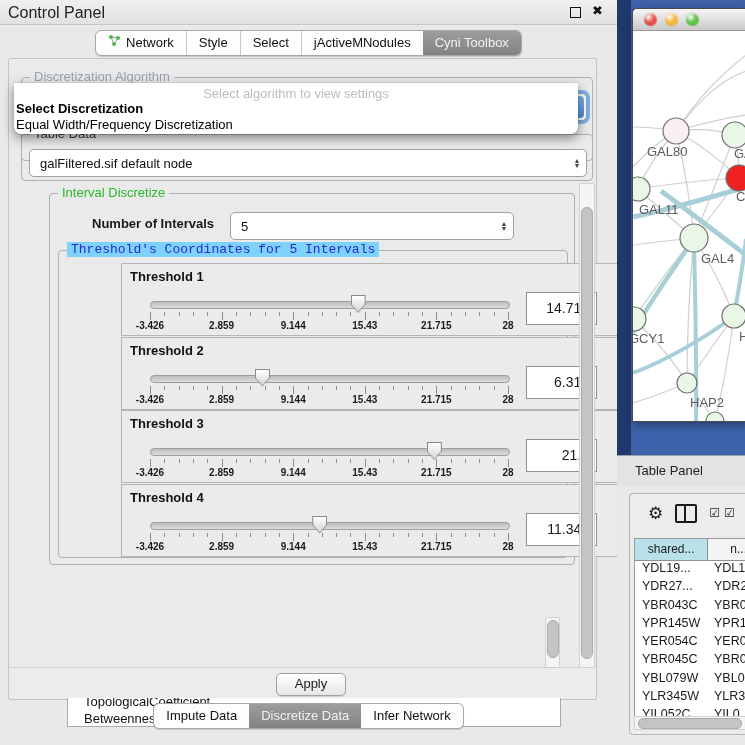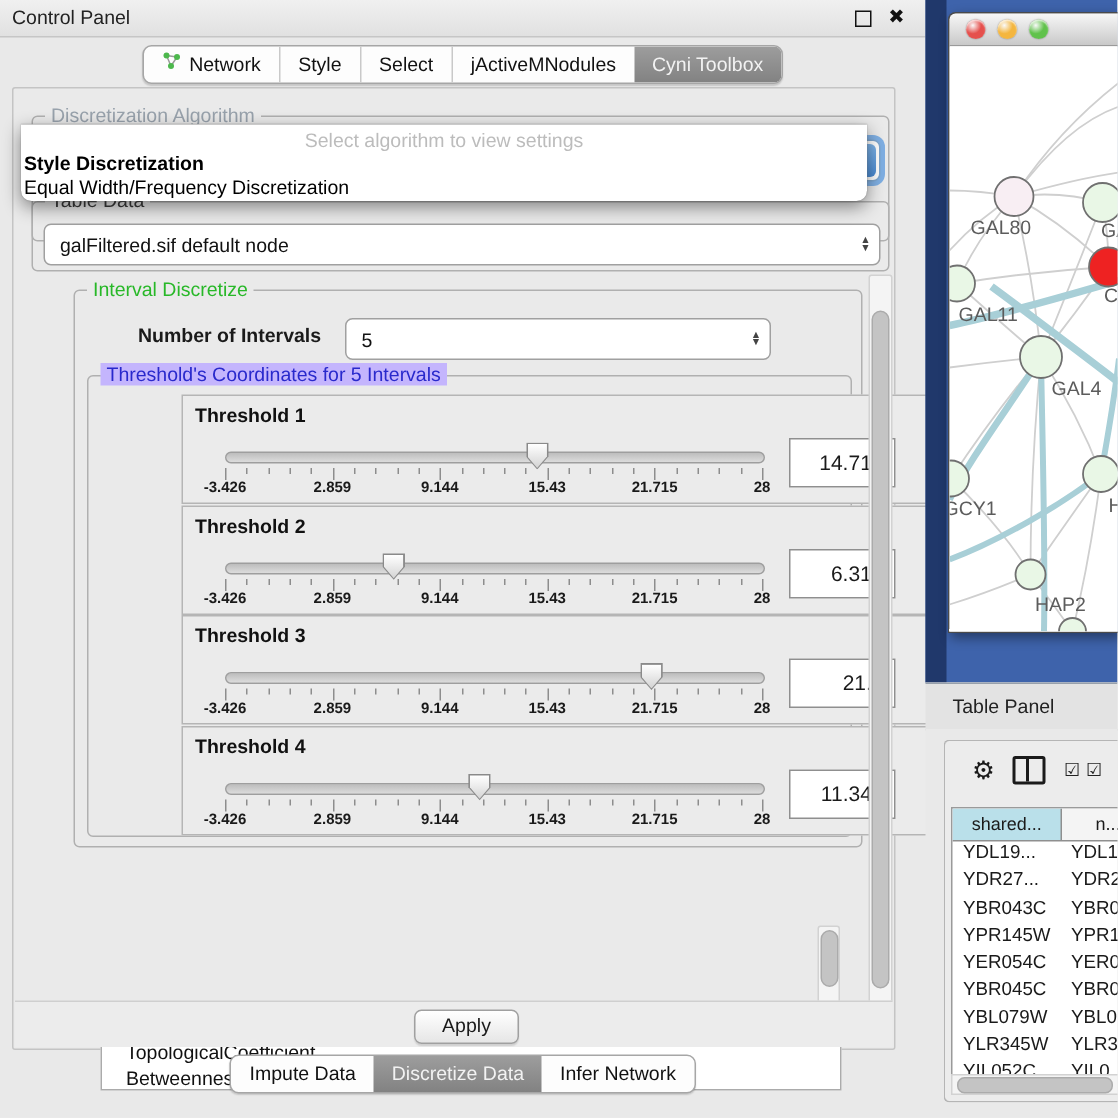--- a/index.html
+++ b/index.html
@@ -4,21 +4,21 @@
 <style>
   html,body{margin:0;padding:0;}
   body{width:745px;height:745px;position:relative;overflow:hidden;
        font-family:"Liberation Sans","DejaVu Sans",sans-serif;background:#e9e9e9;color:#1a1a1a;}
   .abs{position:absolute;}
 
   
   #left-panel{left:0;top:0;width:617px;height:745px;background:#e9e9e9;}
   #titlebar{left:0;top:0;width:617px;height:24px;background:linear-gradient(#f0f0f0,#e1e1e1);
             border-bottom:1px solid #c6c6c6;}
-  #titlebar .t{position:absolute;left:8px;top:4px;font-size:13px;color:#222;}
+  #titlebar .t{position:absolute;left:8px;top:4px;font-size:16px;color:#222;}
   #float-btn{position:absolute;right:36px;top:7px;width:9px;height:9px;border:1.5px solid #111;}
   #close-btn{position:absolute;right:14px;top:3px;font-size:13px;font-weight:bold;color:#111;}
 
   .tabgroup{display:inline-flex;border:1px solid #a6a6a6;border-radius:6px;overflow:hidden;
             background:#fdfdfd;box-shadow:0 1px 1px rgba(0,0,0,.15);}
   .tabrow{display:flex;justify-content:center;left:0;width:617px;}
   #top-tabs-row{top:30px;}
   #bottom-tabs-row{top:703px;}
   .tab{padding:3px 12px;font-size:13px;line-height:18px;color:#111;background:transparent;
        display:flex;align-items:center;gap:5px;cursor:default;white-space:nowrap;}
@@ -171,21 +171,21 @@
       <span class="val"></span>
       <span class="stepper">
           <span>▲</span>
           <span>▼</span>
         </span>
     </div>
 
     <div id="algo-popup" class="abs" style="left:5px;top:24px;">
       <div class="hint">Select algorithm to view settings</div>
       <div id="popup-options">
-          <div class="opt selected">Style Discretization</div>
+          <div class="opt selected">Select Discretization</div>
           <div class="opt">Equal Width/Frequency Discretization</div>
         </div>
     </div>
 
     <div class="group" style="left:12px;top:75px;width:570px;height:45px;">
       <span class="group-title gt-dark">Table Data</span>
     </div>
     <div class="abs combo" style="left:20px;top:90px;width:556px;height:26px;">
       <span class="val">galFiltered.sif default node</span>
       <span class="stepper">
@@ -199,21 +199,21 @@
       <span style="position:absolute;left:42px;top:22px;font-size:13px;font-weight:bold;">Number of Intervals</span>
       <div class="combo" style="left:180px;top:18px;width:282px;height:26px;">
         <span class="val">5</span>
         <span class="stepper">
             <span>▲</span>
             <span>▼</span>
           </span>
       </div>
 
       <div class="group" style="left:8px;top:56px;width:508px;height:306px;">
-        <span class="group-title gt-blue" style="background:#c4b5fd;">Threshold's Coordinates for 5 Intervals</span>
+        <span class="group-title gt-blue" style="background:#7dd3fc;font-family:Liberation Mono, monospace;">Threshold's Coordinates for 5 Intervals</span>
         <div id="thresholds">
             <div class="th-box" style="top: 12px;">
               <div class="th-label">Threshold 1</div>
               <div class="track">
                 <div class="thumb" style="left: calc(57.7197% - 7px);">
                   <i></i>
                 </div>
               </div>
               <div class="ticks">
                 <span class="tick major" style="left: 0%;"></span>

